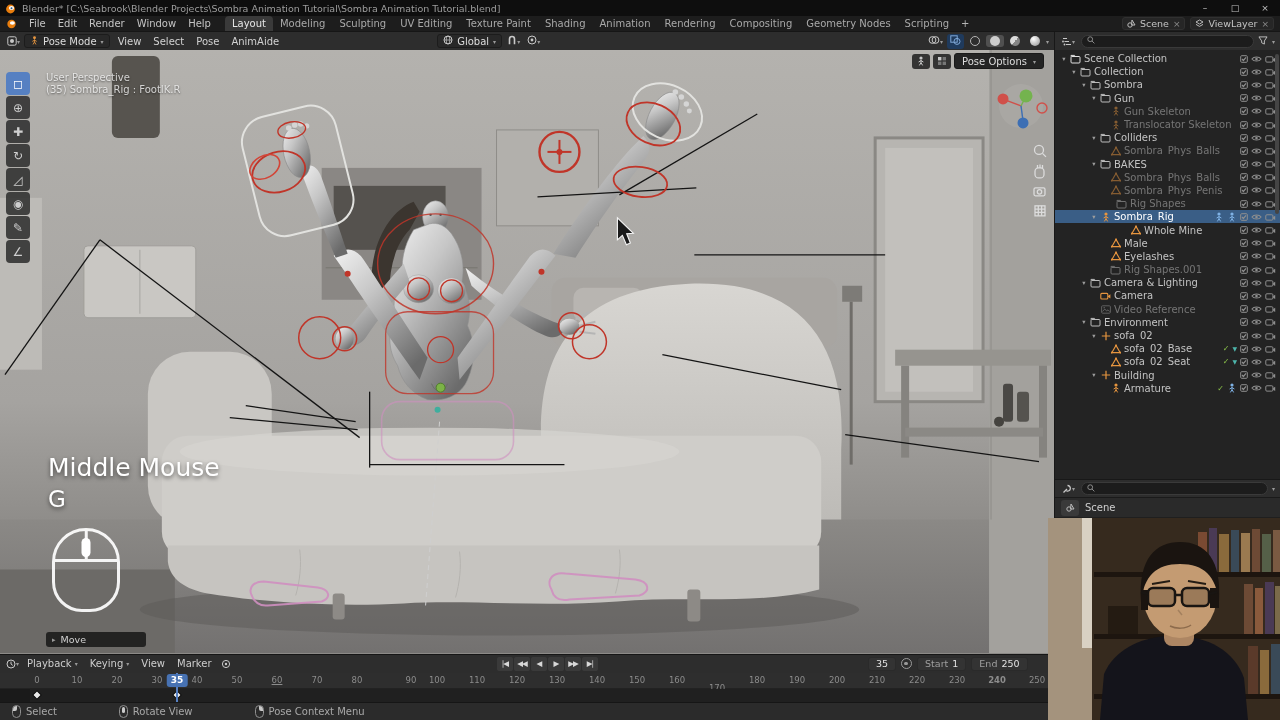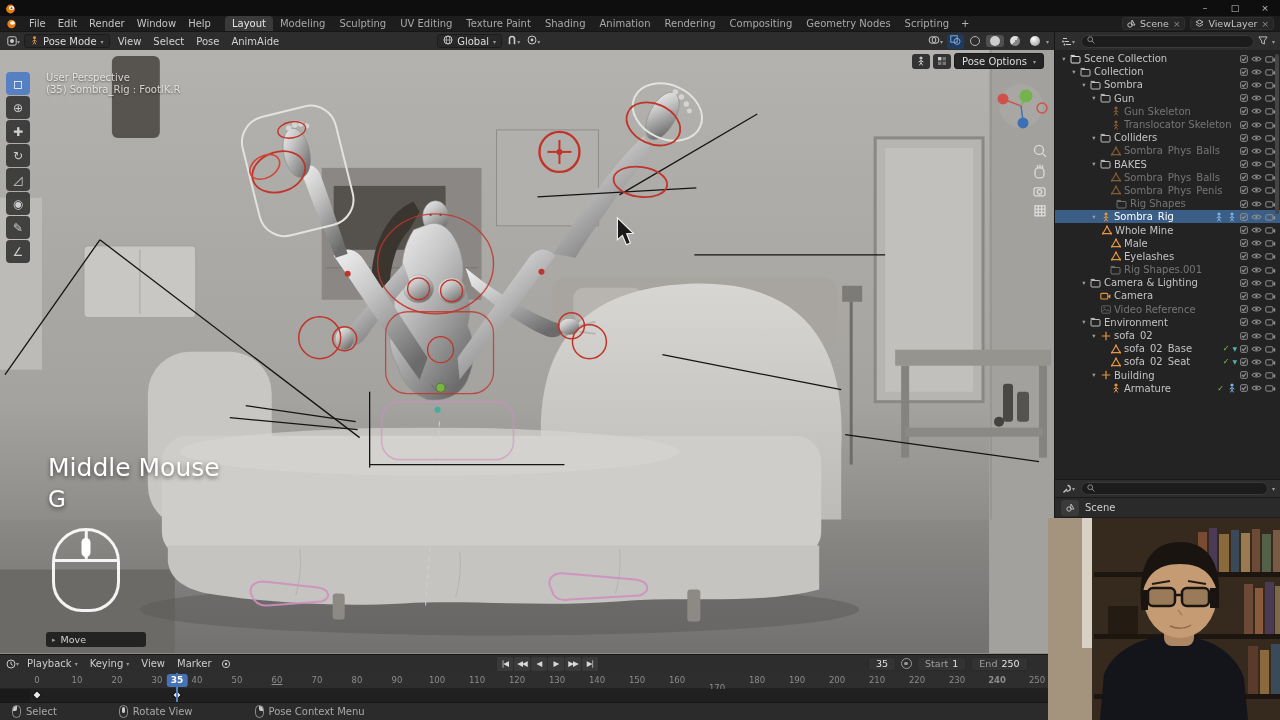--- a/index.html
+++ b/index.html
@@ -129,20 +129,21 @@
 <div id="app">
 
   <div class="titlebar">
     <span class="blender-logo">
       <svg width="11" height="11" viewBox="0 0 11 11">
           <circle cx="5.5" cy="6" r="4.4" fill="#e87d0d"></circle>
           <ellipse cx="6.5" cy="5" rx="2.6" ry="1.9" fill="#fff"></ellipse>
           <circle cx="6.5" cy="5.2" r="1" fill="#2a5a8a"></circle>
         </svg>
     </span>
+    <span>Blender* [C:\Seabrook\Blender Projects\Sombra Animation Tutorial\Sombra Animation Tutorial.blend]</span>
     <span class="win-btns">
       <span class="win-btn">–</span>
       <span class="win-btn">□</span>
       <span class="win-btn">×</span>
     </span>
   </div>
 
   <div class="menubar">
     <span class="menu-item">
       <svg width="11" height="11" viewBox="0 0 11 11">
@@ -942,21 +943,21 @@
                   </svg>
                 </span>
                 <span class="ol-vis">
                   <svg width="11" height="8" viewBox="0 0 12 9">
                     <rect x="0.7" y="2" width="8" height="6" rx="1.2" fill="none" stroke="#8f8f8f" stroke-width="1.1"></rect>
                     <path d="M9 4.5 L11.3 3 V8 L9 6.5 Z" fill="#8f8f8f"></path>
                   </svg>
                 </span>
               </span>
             </div>
-            <div class="ol-row" style="padding-left: 35px;">
+            <div class="ol-row" style="padding-left: 64px;">
               <span class="ol-arrow"></span>
               <span class="ol-ic">
                 <svg width="10" height="10" viewBox="0 0 10 10">
                   <path d="M5 1.4 L9.2 8.6 H0.8 Z" fill="none" stroke="#e6953f" stroke-width="1.1"></path>
                   <circle cx="5" cy="1.4" r="1" fill="#e6953f"></circle>
                   <circle cx="9.2" cy="8.6" r="1" fill="#e6953f"></circle>
                   <circle cx="0.8" cy="8.6" r="1" fill="#e6953f"></circle>
                 </svg>
               </span>
               <span class="ol-lbl">Whole Mine</span>
@@ -1458,21 +1459,21 @@
       <div class="tl-ruler">
           <span class="tick" style="left: 37px;">0</span>
           <span class="tick" style="left: 77px;">10</span>
           <span class="tick" style="left: 117px;">20</span>
           <span class="tick" style="left: 157px;">30</span>
           <span class="tick" style="left: 197px;">40</span>
           <span class="tick" style="left: 237px;">50</span>
           <span class="tick" style="left: 277px; text-decoration: underline;">60</span>
           <span class="tick" style="left: 317px;">70</span>
           <span class="tick" style="left: 357px;">80</span>
-          <span class="tick" style="left: 397px; text-align: right;">90</span>
+          <span class="tick" style="left: 411px; text-align: right;">90</span>
           <span class="tick" style="left: 437px;">100</span>
           <span class="tick" style="left: 477px;">110</span>
           <span class="tick" style="left: 517px;">120</span>
           <span class="tick" style="left: 557px;">130</span>
           <span class="tick" style="left: 597px;">140</span>
           <span class="tick" style="left: 637px;">150</span>
           <span class="tick" style="left: 677px;">160</span>
           <span class="tick" style="left: 717px; margin-top: 8px;">170</span>
           <span class="tick" style="left: 757px;">180</span>
           <span class="tick" style="left: 797px;">190</span>

